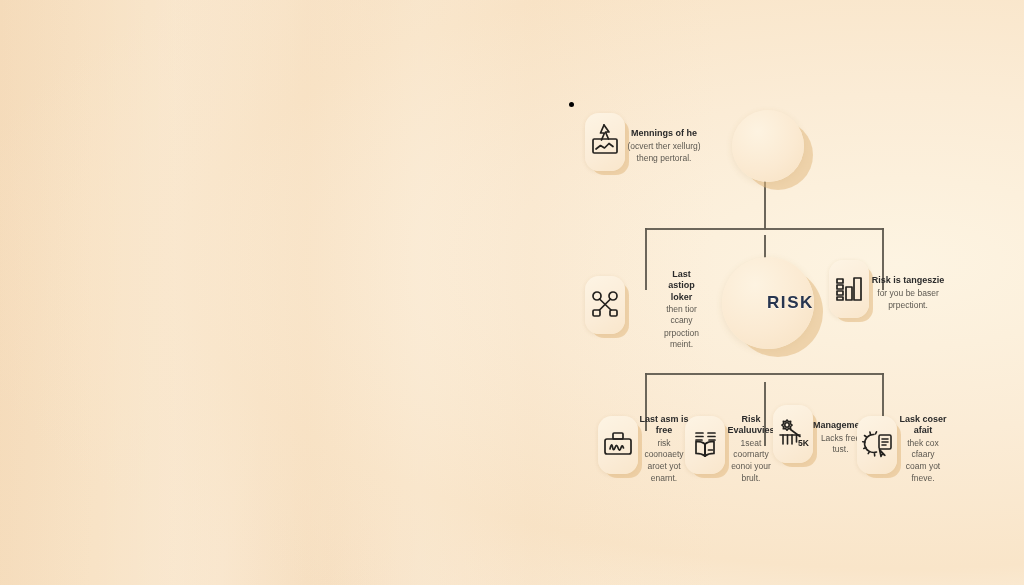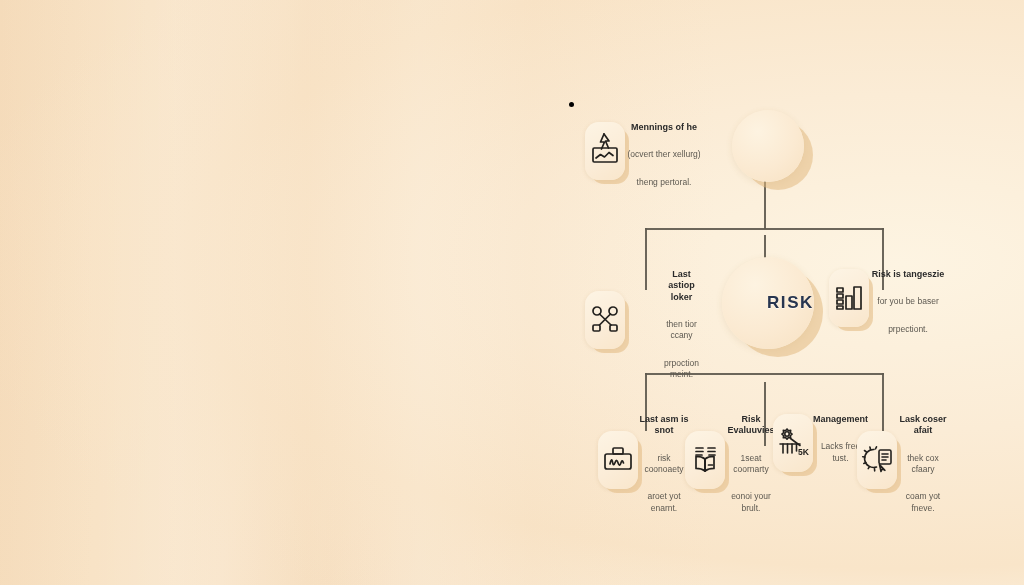--- a/index.html
+++ b/index.html
@@ -65,21 +65,21 @@
     box-shadow:5px 5px 0 -1px rgba(228,190,137,.6), 0 1px 4px rgba(150,110,50,.13);
     display:flex;align-items:center;justify-content:center;
   }
   .tile svg{display:block;}
   .cap{margin-top:9px;text-align:center;width:110px;}
   .cap .t{
     font-size:9px;font-weight:bold;color:#2a2a2a;line-height:1.25;
     filter:blur(.22px);
   }
   .cap .s{
-    font-size:8.5px;color:#5c5850;line-height:1.35;margin-top:16px;
+    font-size:8.5px;color:#5c5850;line-height:1.35;margin-top:1px;
     filter:blur(.3px);
   }
   .cap.wide{width:124px;}
   .cap.narrow{width:92px;}
 </style>
 </head>
 <body>
 
 <div id="stage">
 
@@ -166,21 +166,21 @@
 
     <div class="card" style="left:13px;top:310px;width:92px;">
       <div class="tile">
         <svg width="40" height="40" viewBox="0 0 40 40" fill="none" stroke="#23211e" stroke-width="1.7" stroke-linecap="round" stroke-linejoin="round">
           <rect x="15" y="8" width="10" height="6" rx="1"></rect>
           <rect x="7" y="14" width="26" height="15" rx="2"></rect>
           <path d="M12 24 c1-5 2-5 2.5-2 .6 3.4 1.6 3.6 2.6.6 1-3 2-2.8 3 .4 1 3.2 2 2.6 3-.6 .7-2.3 1.6-2 2.4.6"></path>
         </svg>
       </div>
       <div class="cap narrow">
-        <div class="t">Last asm is snot</div>
+        <div class="t">Last asm is free</div>
         <div class="s">risk coonoaety</div>
         <div class="s">aroet yot enarnt.</div>
       </div>
     </div>
 
     <div class="card" style="left:100px;top:310px;width:92px;">
       <div class="tile">
         <svg width="40" height="40" viewBox="0 0 40 40" fill="none" stroke="#23211e" stroke-width="1.7" stroke-linecap="round" stroke-linejoin="round">
           <path d="M11 8 h7"></path>
             <path d="M11 11.5 h7"></path>

